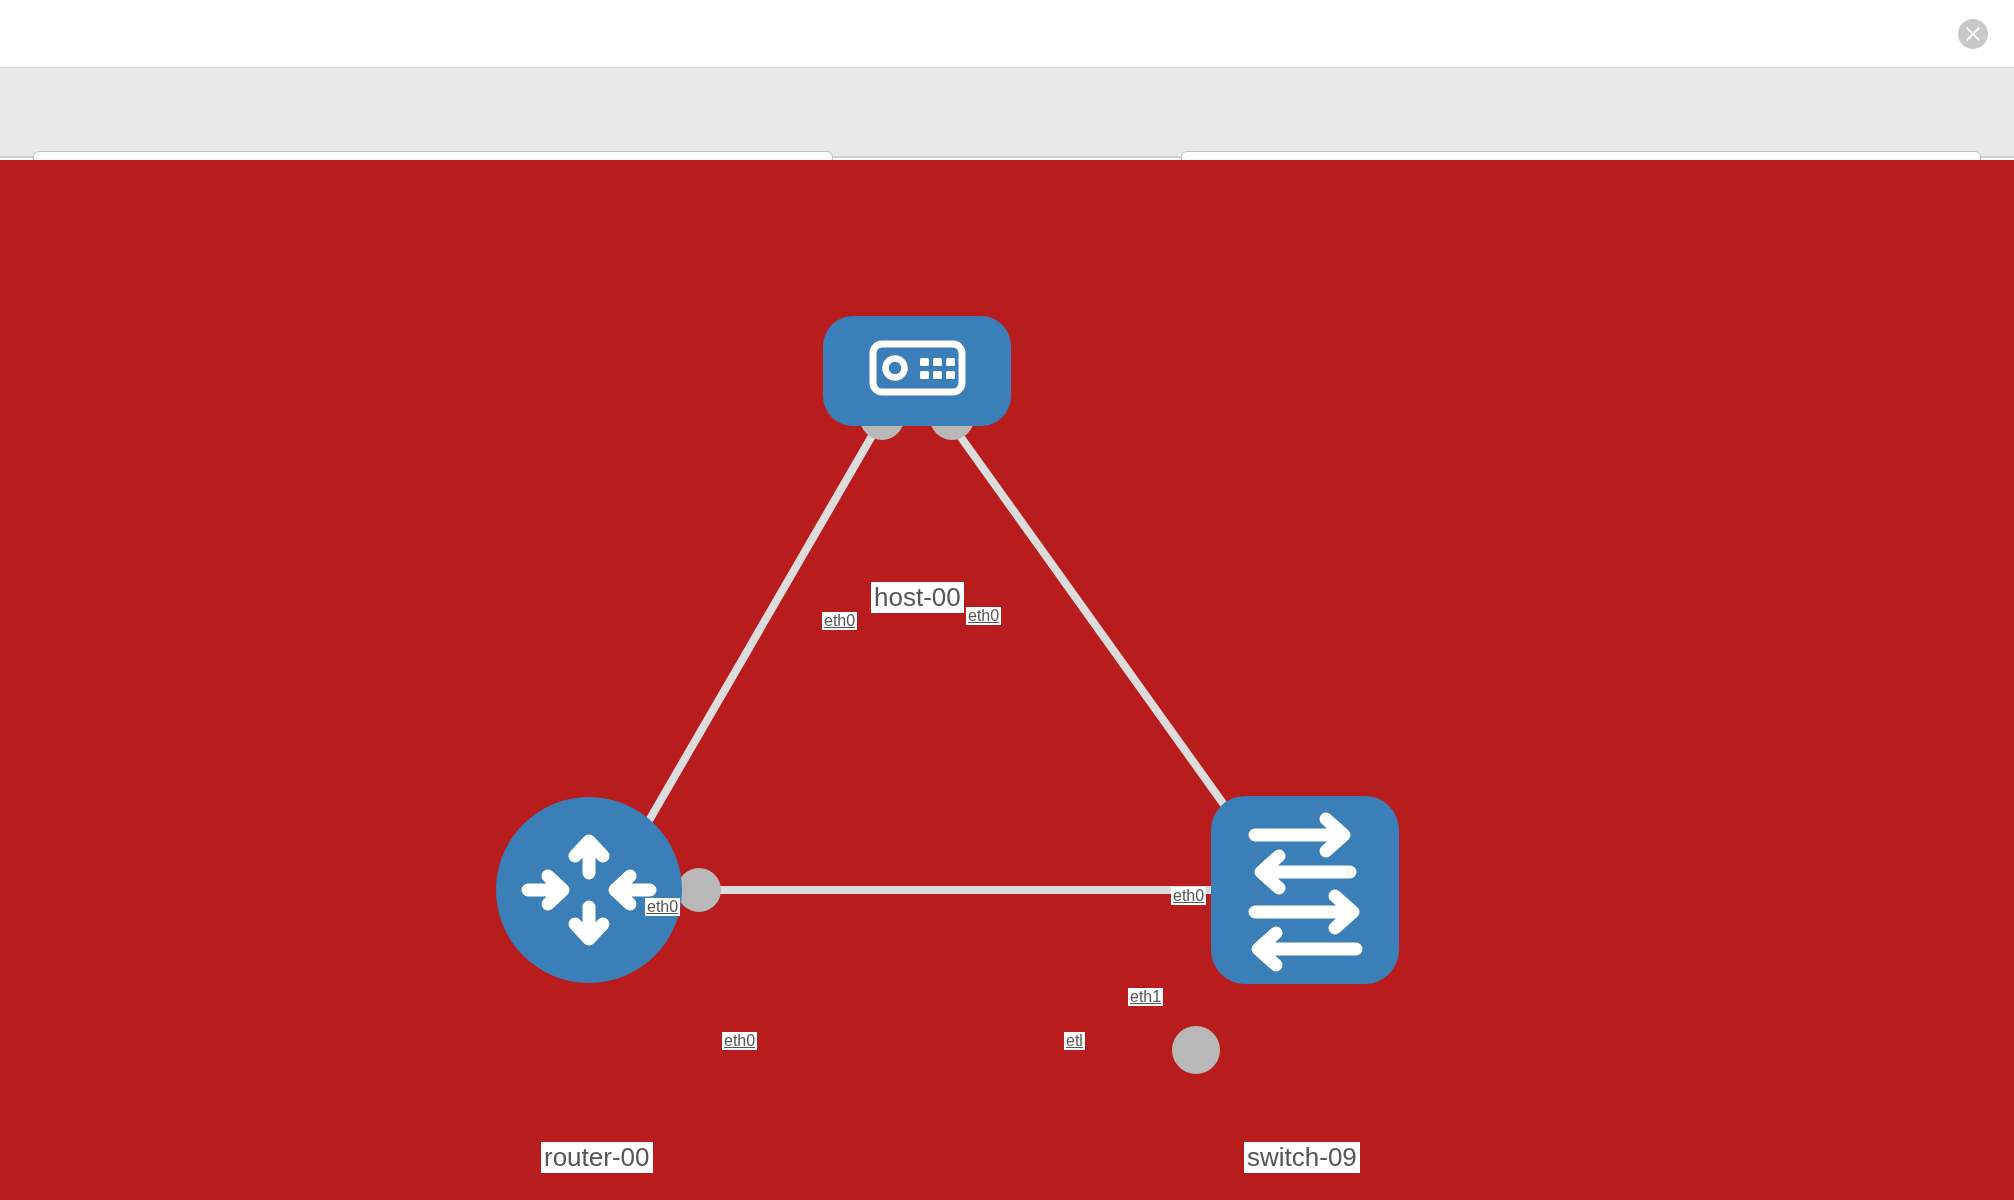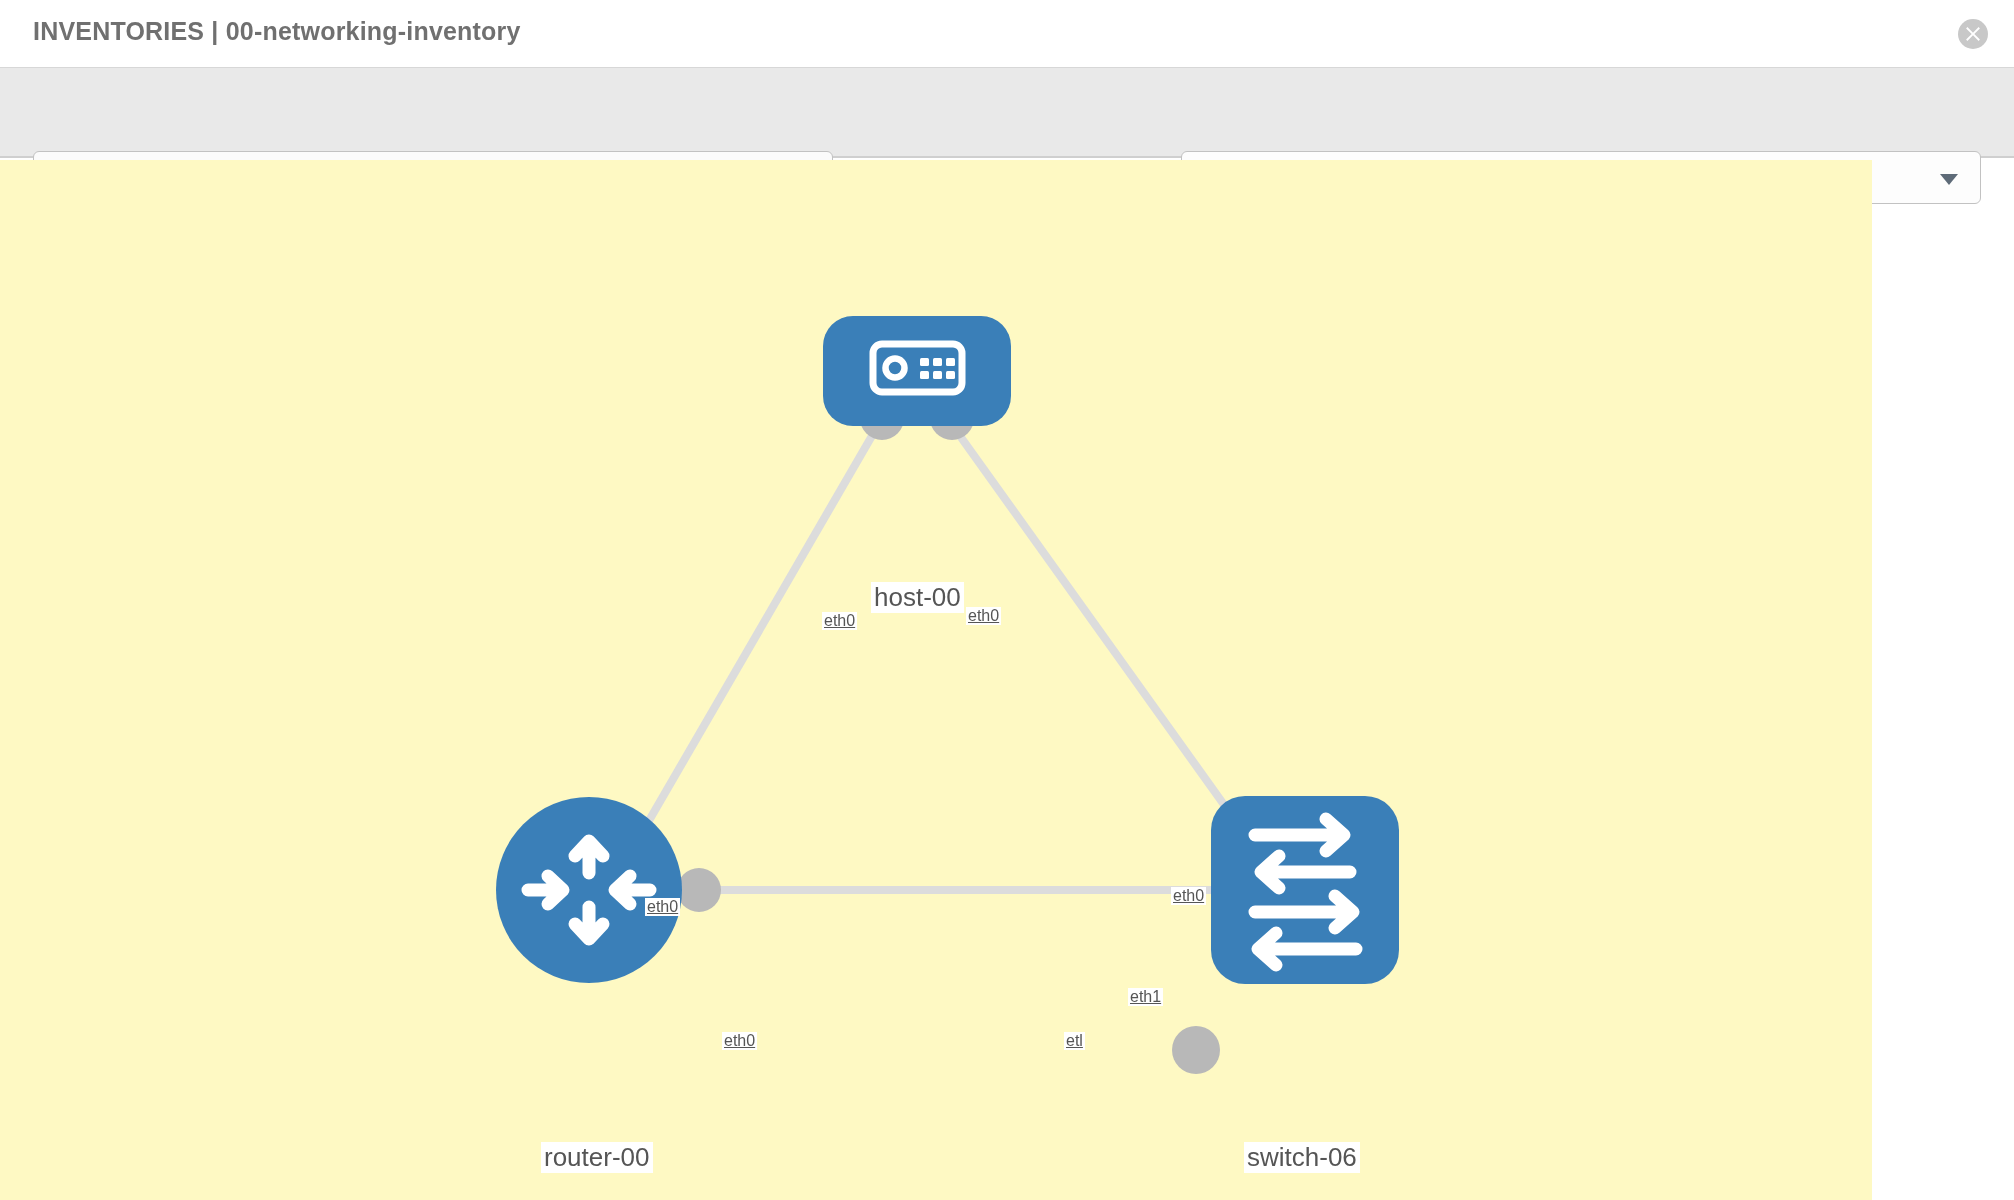--- a/index.html
+++ b/index.html
@@ -76,22 +76,22 @@
   }
   .search-label {
     position: absolute; left: 18px; top: 13px;
     font-size: 23px; color: #9d9d9d;
     letter-spacing: 0.4px;
   }
 
   
   .canvas {
     position: absolute; left: 0; top: 160px;
-    width: 1872px; height: 1040px;
-    background: #fef9c3;
+    width: 2014px; height: 1040px;
+    background: #b91c1c;
     overflow: hidden;
   }
   .topology { position: absolute; left: 0; top: 0; }
 
   .node-label {
     position: absolute;
     font-size: 26px; color: #555555;
     background: #ffffff;
     padding: 0 3px;
     white-space: nowrap;
@@ -104,21 +104,20 @@
     white-space: nowrap;
     text-decoration: underline;
   }
 </style>
 </head>
 <body>
 
 <div class="app">
 
   <div class="header">
-    <div class="header-title">INVENTORIES | 00-networking-inventory</div>
     <div class="close-btn">
       <svg width="30" height="30" viewBox="0 0 30 30" aria-hidden="true">
         <path d="M9.4 8.1 L15 13.7 L20.6 8.1 L21.9 9.4 L16.3 15 L21.9 20.6 L20.6 21.9 L15 16.3 L9.4 21.9 L8.1 20.6 L13.7 15 L8.1 9.4 Z" fill="#ffffff"></path>
       </svg>
     </div>
   </div>
 
   <div class="toolbar">
 
     <div class="actions-select">
@@ -201,21 +200,21 @@
           <path d="M1255 675 L1343 675 M1326 659 L1344 675 L1326 691"></path>
           <path d="M1350 712 L1262 712 M1279 696 L1261 712 L1279 728"></path>
           <path d="M1255 752 L1352 752 M1335 736 L1353 752 L1335 768"></path>
           <path d="M1356 789 L1259 789 M1276 773 L1258 789 L1276 805"></path>
         </g>
       </g>
     </svg>
 
     <div class="node-label" style="left:871px; top:422px;">host-00</div>
     <div class="node-label" style="left:529px; top:982px;margin-left:12px;">router-00</div>
-    <div class="node-label" style="left:1244px; top:982px;">switch-06</div>
+    <div class="node-label" style="left:1244px; top:982px;">switch-09</div>
 
     <div class="iface-label" style="left:822px; top:452px;">eth0</div>
     <div class="iface-label" style="left:966px; top:447px;">eth0</div>
     <div class="iface-label" style="left:645px; top:738px;">eth0</div>
     <div class="iface-label" style="left:1171px; top:727px;">eth0</div>
     <div class="iface-label" style="left:722px; top:872px;">eth0</div>
     <div class="iface-label" style="left:1064px; top:872px;">etl</div>
     <div class="iface-label" style="left:1128px; top:828px;">eth1</div>
 
   </div>

